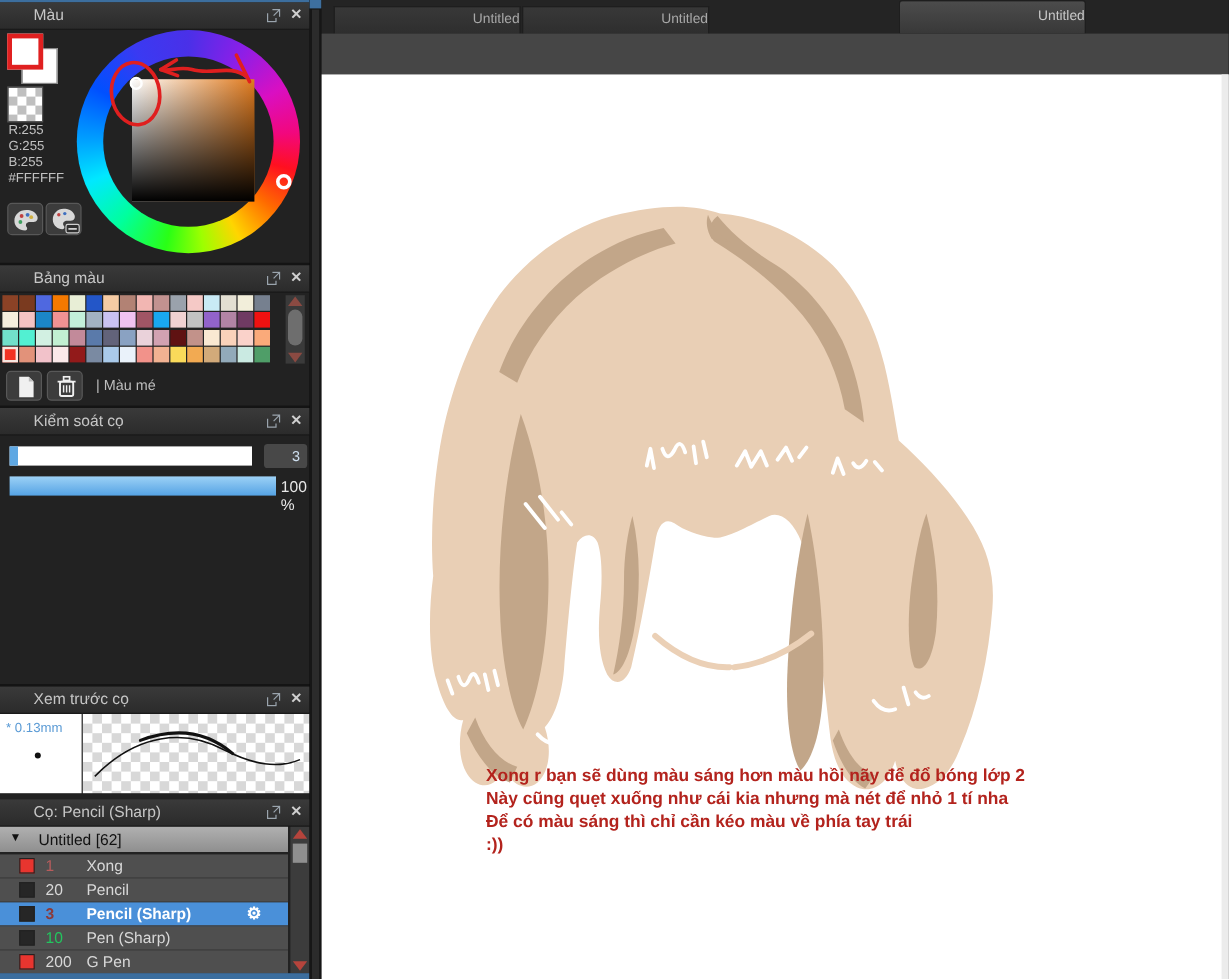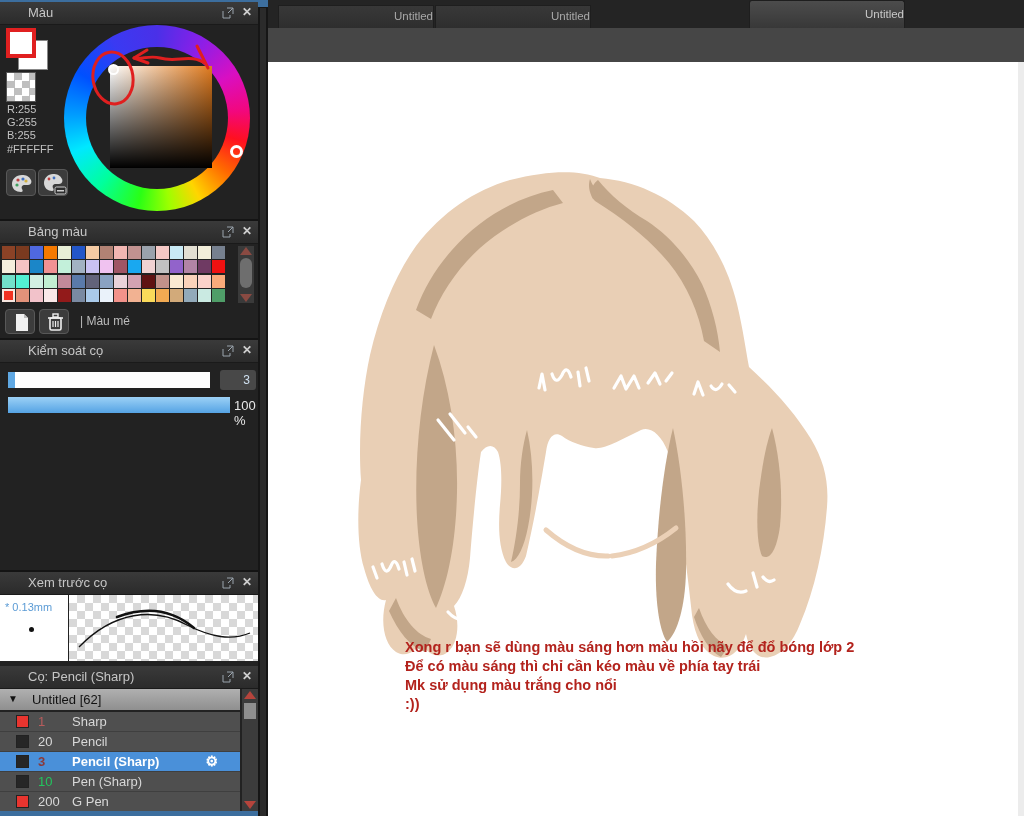--- a/index.html
+++ b/index.html
@@ -298,21 +298,21 @@
       <span class="picon-close">✕</span>
     </div>
     <div id="group-row">
       <span class="tri">▼</span>
       <span class="glabel">Untitled [62]</span>
     </div>
     <div id="brush-rows">
         <div class="brow" style="top: 46px;">
           <span class="bsw" style="background: rgb(232, 53, 47);"></span>
           <span class="bnum" style="color: rgb(184, 92, 92);">1</span>
-          <span class="bname">Sharp</span>
+          <span class="bname">Xong</span>
         </div>
         <div class="brow" style="top: 66px;">
           <span class="bsw" style="background: rgb(38, 38, 38);"></span>
           <span class="bnum" style="color: rgb(216, 216, 216);">20</span>
           <span class="bname">Pencil</span>
         </div>
         <div class="brow sel" style="top: 86px;">
           <span class="bsw" style="background: rgb(38, 38, 38);"></span>
           <span class="bnum" style="color: rgb(139, 58, 58);">3</span>
           <span class="bname">Pencil (Sharp)</span>
@@ -394,19 +394,19 @@
         <path d="M728,584 q8,11 18,7 m7,-18 l4,14 m6,-10 q5,7 11,3"></path>
       </g>
 
       <g fill="none" stroke="#ebd0b6" stroke-width="5" stroke-linecap="round">
         <path d="M546,530 Q577,557 608,556"></path>
         <path d="M612,556 Q646,552 676,528"></path>
       </g>
     </svg>
     <div id="annotation" style="color: rgb(179, 35, 29);">
         <div>Xong r bạn sẽ dùng màu sáng hơn màu hồi nãy để đổ bóng lớp 2</div>
+        <div>Này cũng quẹt xuống như cái kia nhưng mà nét để nhỏ 1 tí nha</div>
         <div>Để có màu sáng thì chỉ cần kéo màu về phía tay trái</div>
-        <div>Mk sử dụng màu trắng cho nổi</div>
         <div>:))</div>
       </div>
     <div id="canvas-scroll"></div>
   </div>
 </div>
 
 </body></html>

